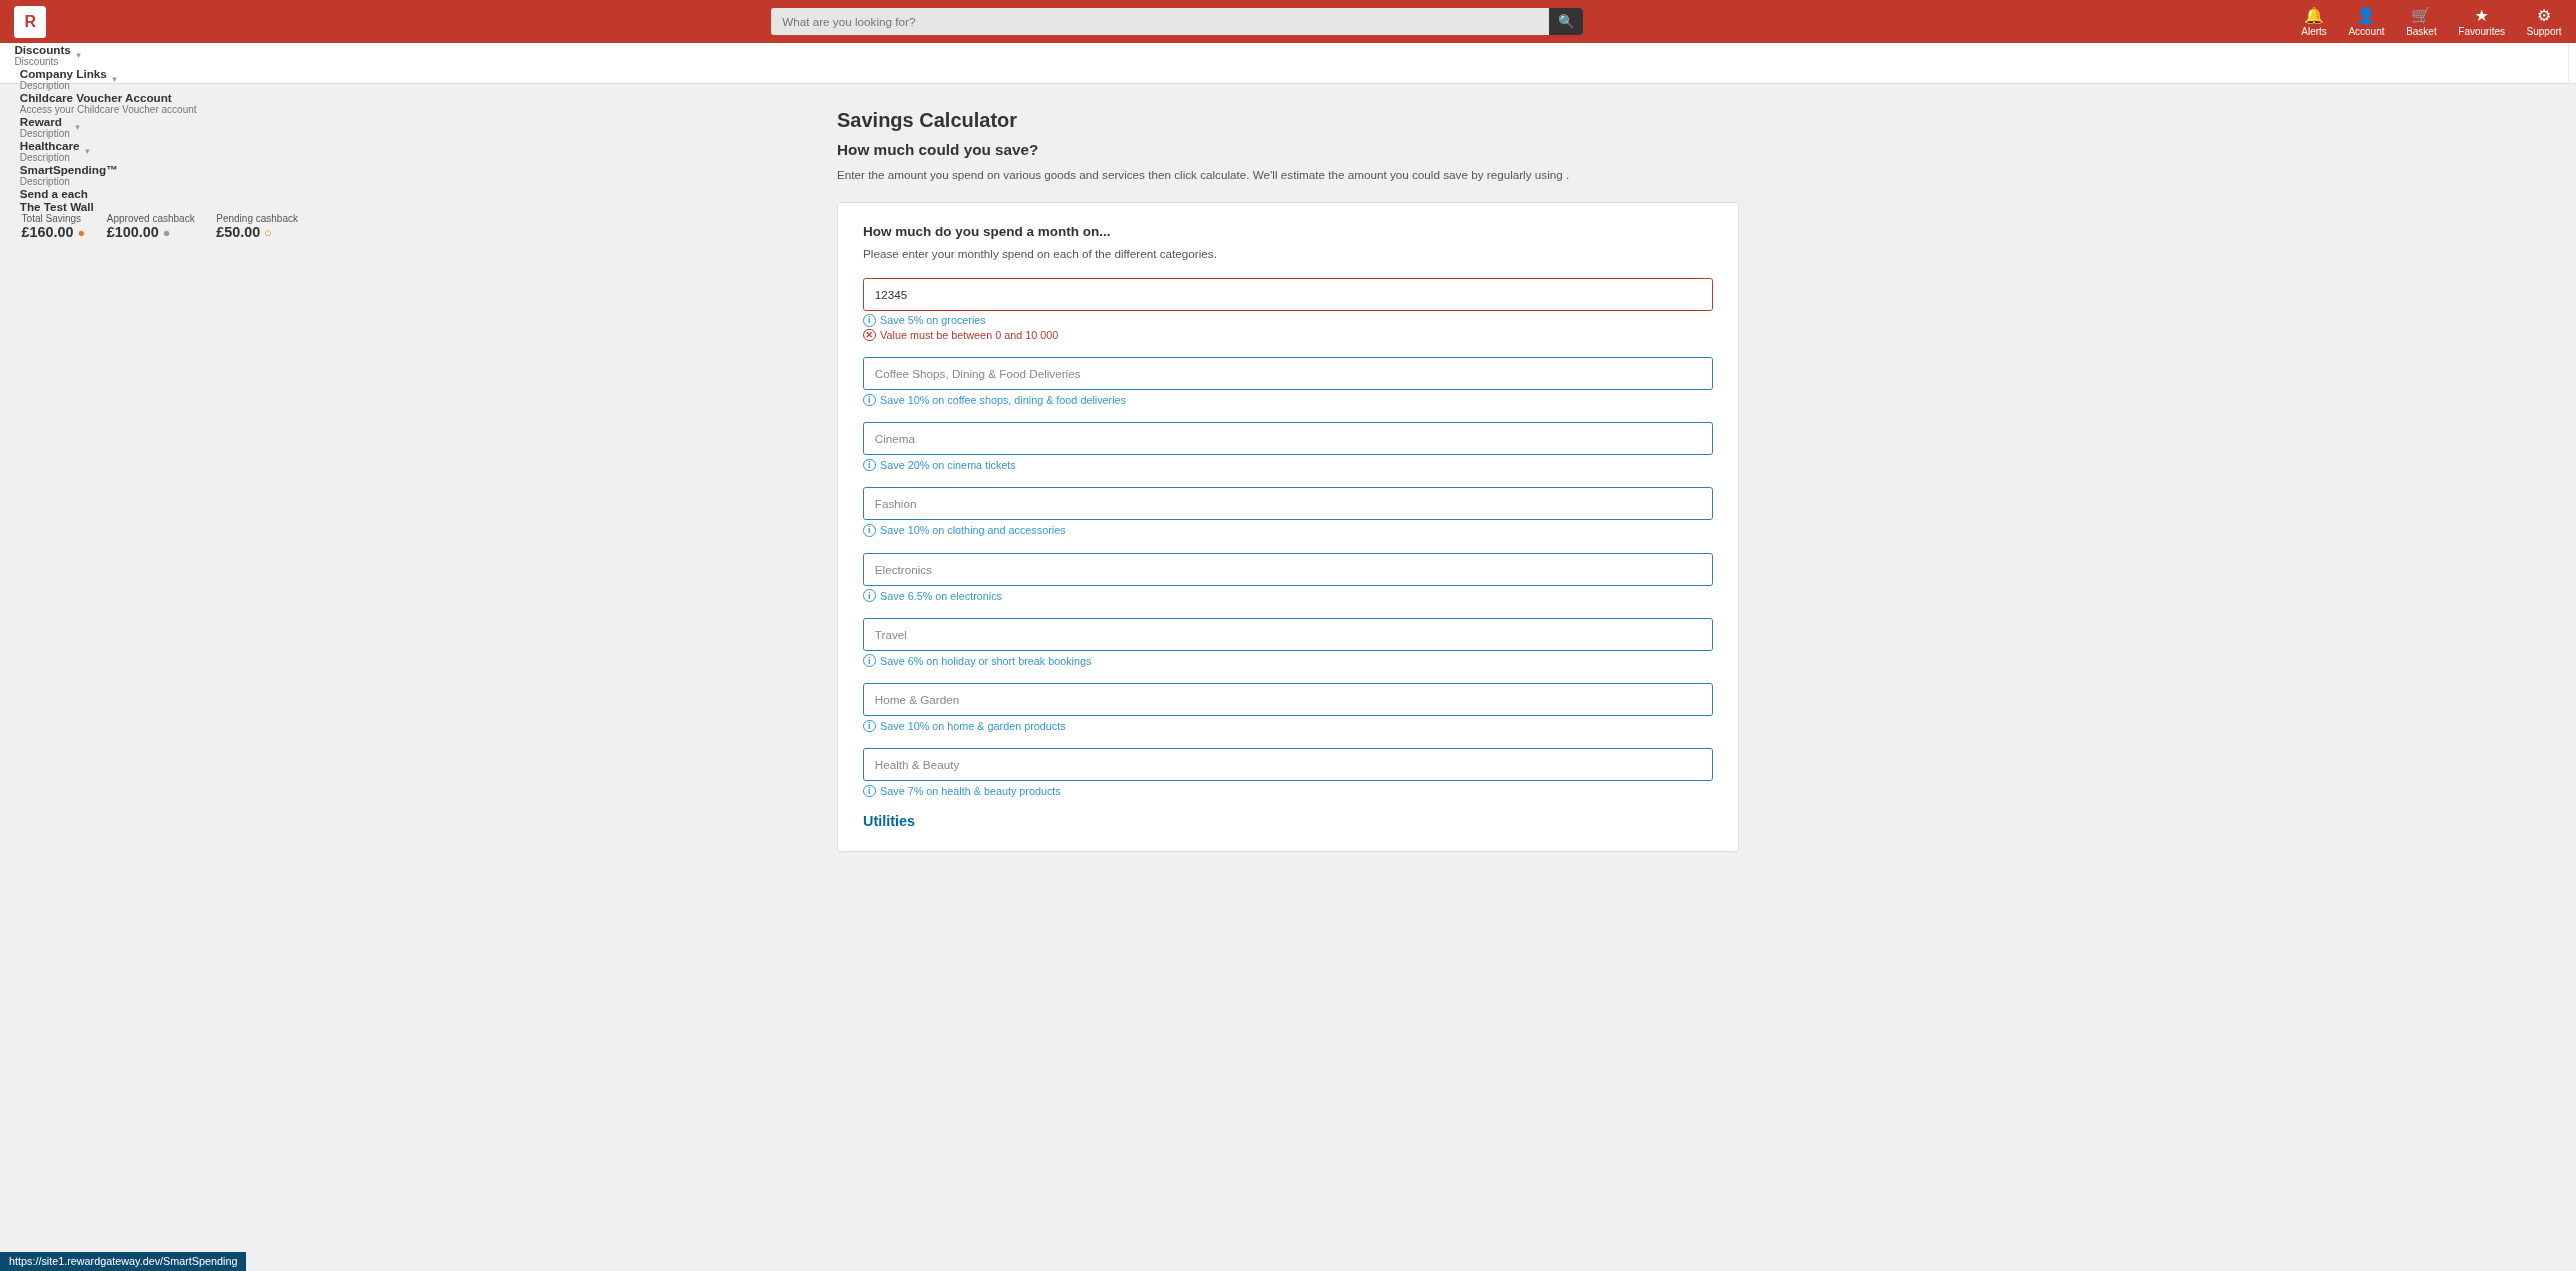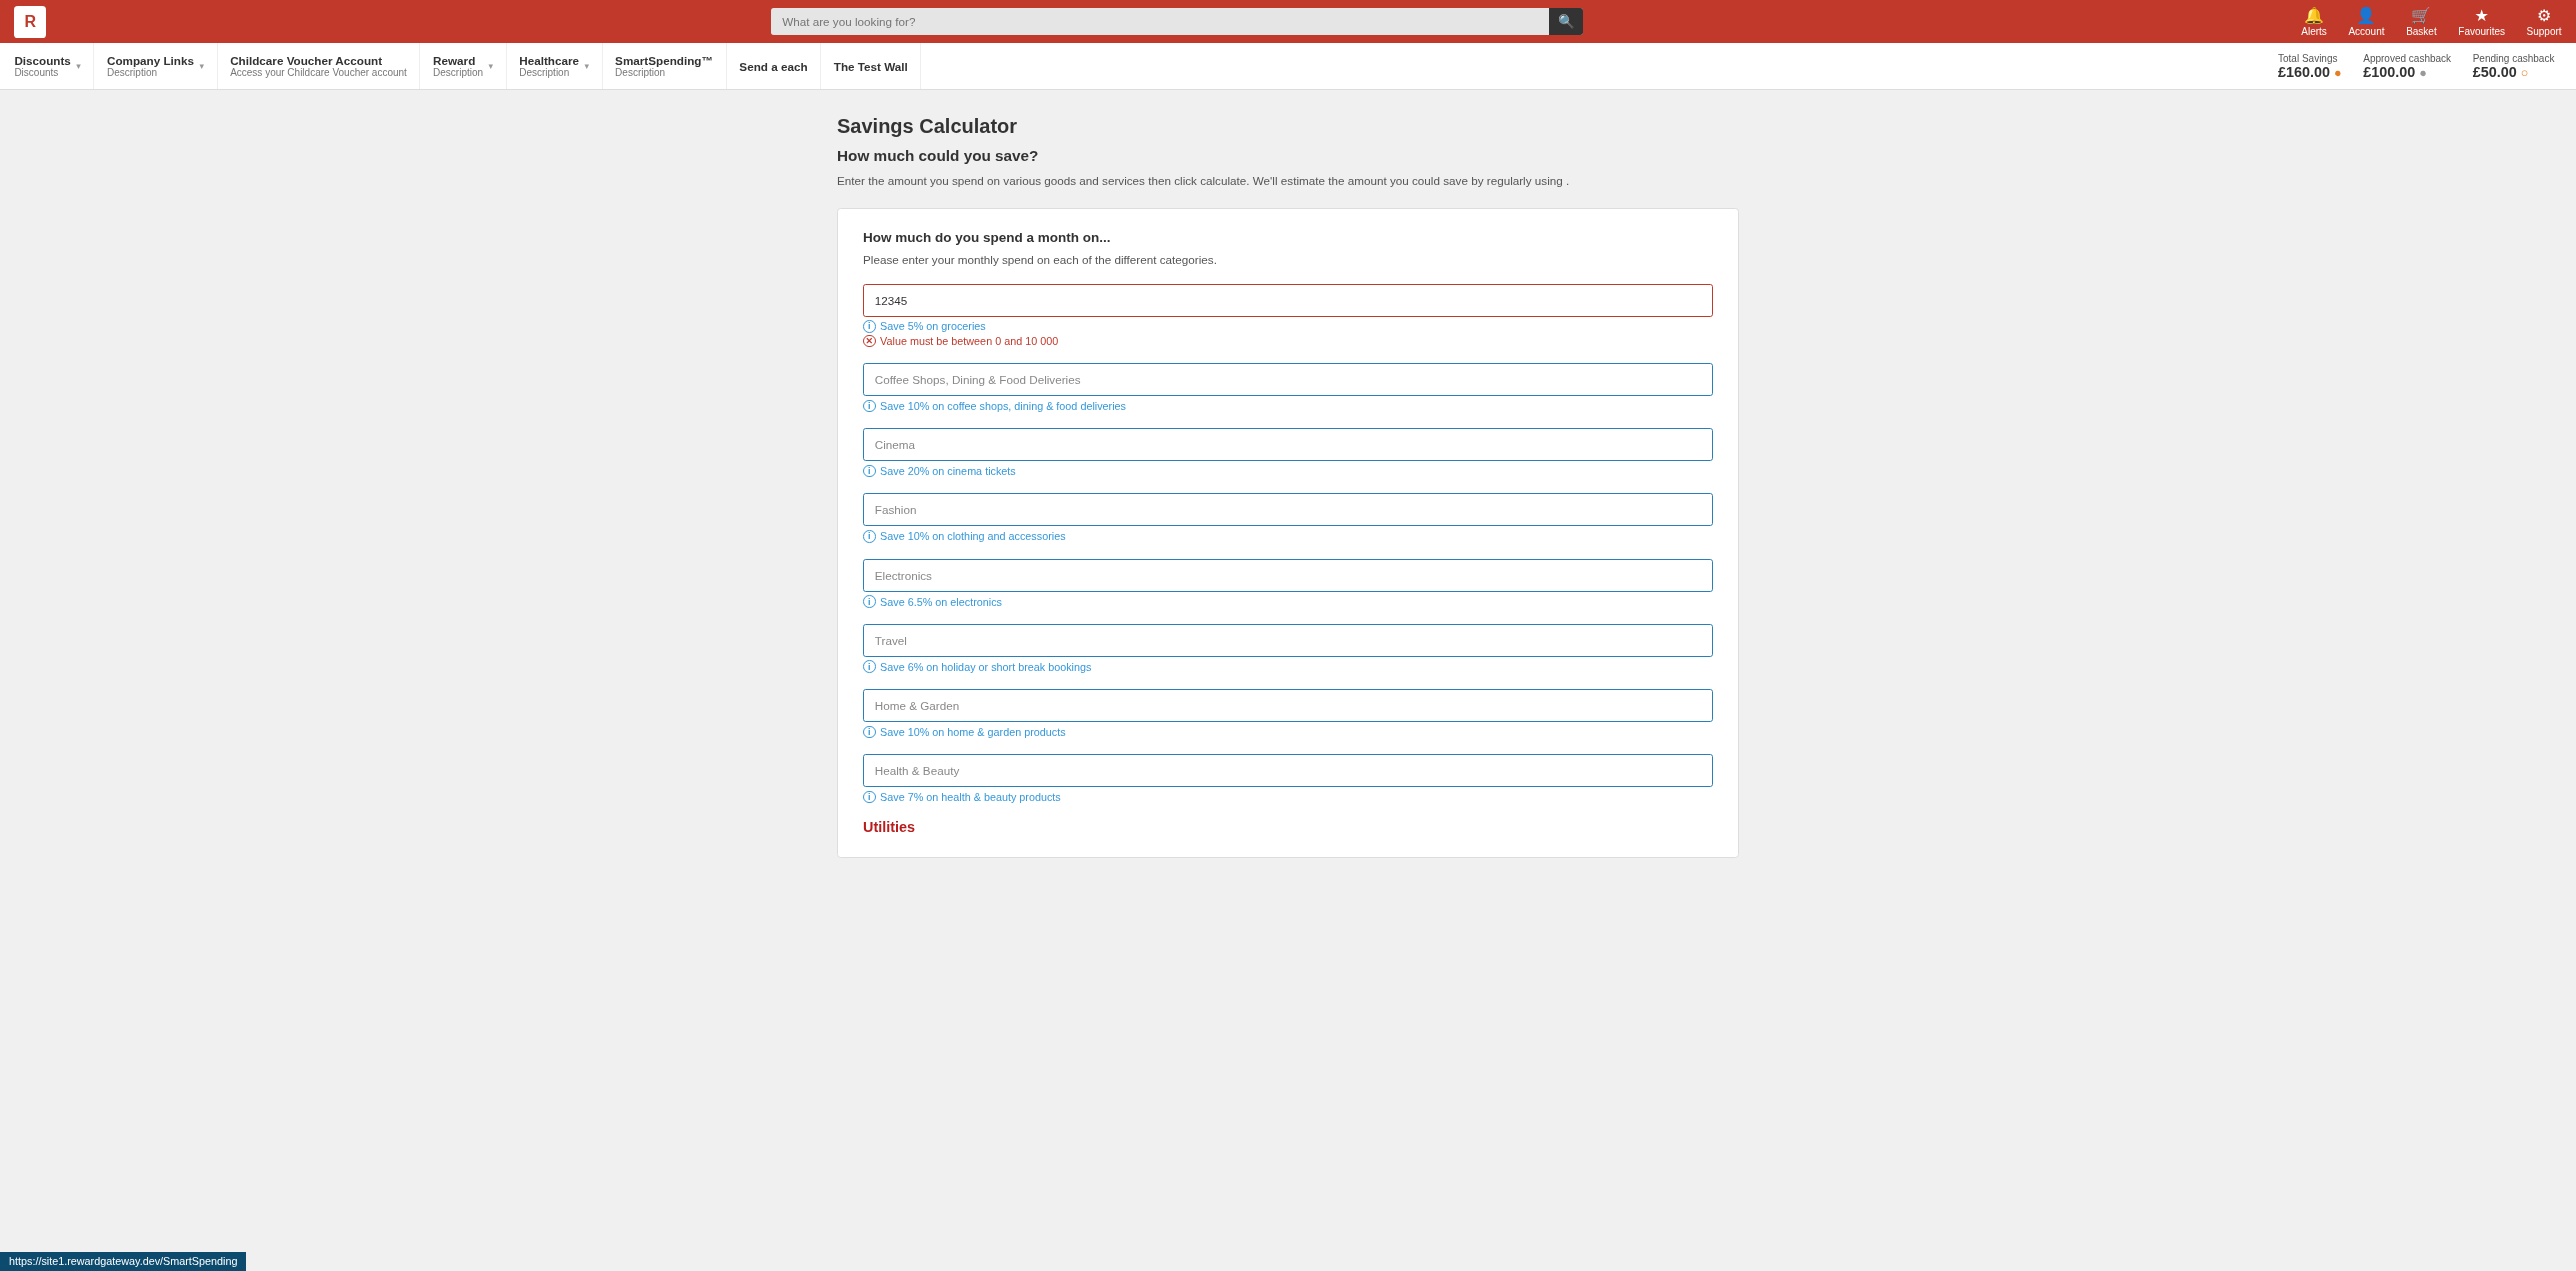--- a/index.html
+++ b/index.html
@@ -74,21 +74,22 @@
     }
     .nav-icon-item.has-badge { position: relative; }
 
     
     .second-nav {
       background: #fff;
       display: flex;
       align-items: stretch;
       border-bottom: 0.9px solid #ddd;
       padding: 0 7.2px;
-      height: 47px;
+      height: 41px;
+      flex-direction: column;
     }
     .nav-item {
       display: flex;
       align-items: center;
       padding: 0 12.6px;
       cursor: pointer;
       border-right: 0.9px solid #eee;
       position: relative;
       white-space: nowrap;
     }
@@ -249,21 +250,21 @@
       justify-content: center;
       font-size: 9px;
       color: #c0392b;
       font-weight: bold;
       flex-shrink: 0;
     }
 
     .section-title {
       font-size: 14.4px;
       font-weight: bold;
-      color: #b91c1c;
+      color: #0369a1;
       margin-top: 7.2px;
     }
 
     
     .status-bar {
       position: fixed;
       bottom: 0; left: 0;
       background: #0c4a6e;
       color: #fff;
       font-size: 10.8px;

